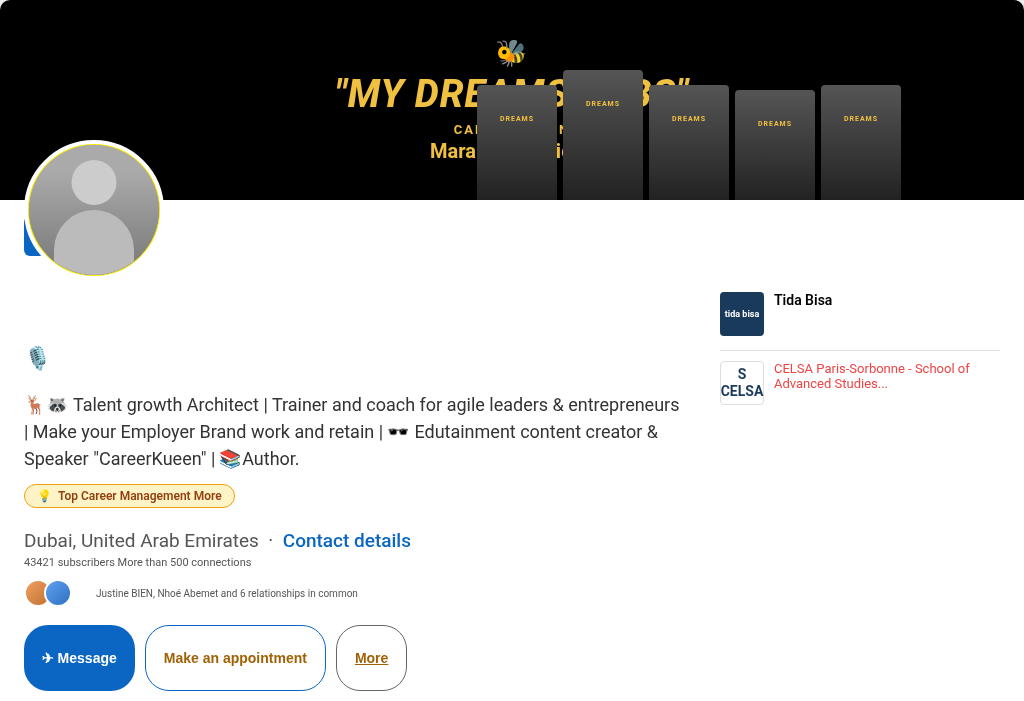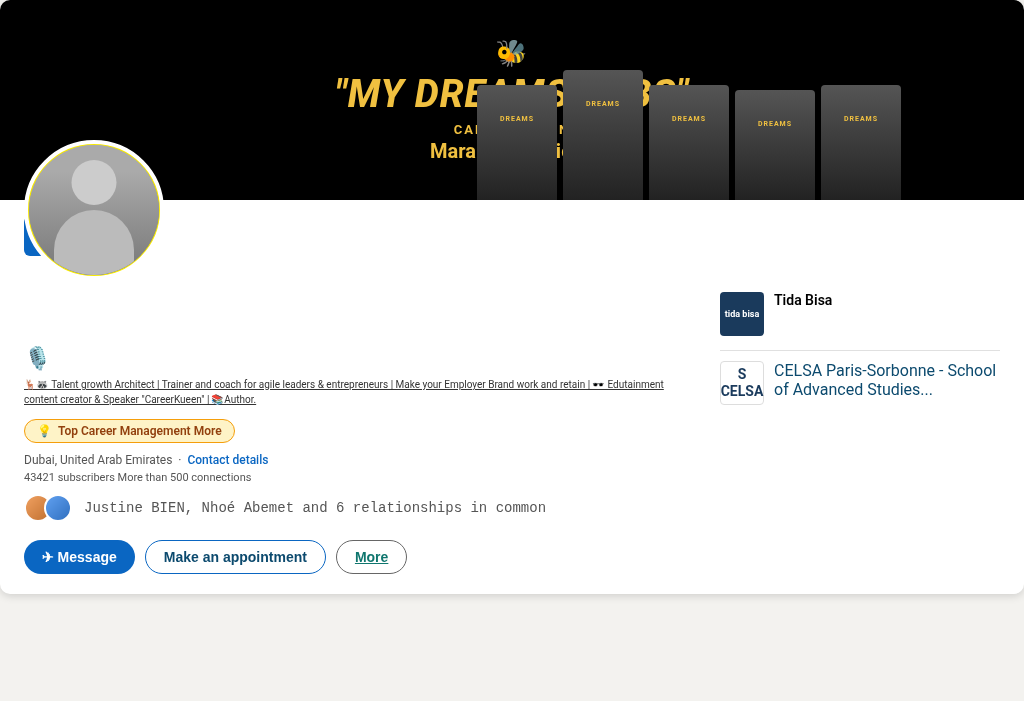--- a/index.html
+++ b/index.html
@@ -199,43 +199,42 @@
 
     .profile-name {
       font-size: 22px;
       font-weight: 600;
       color: #000;
       display: flex;
       align-items: center;
       gap: 6px;
     }
     .profile-headline {
-      font-size: 10px;
+      font-size: 18px;
       color: #333;
-      margin-top: 6px;
+      margin-top: 20px;
       line-height: 1.5;
-      text-decoration: underline;
     }
     .badge-top-voice {
       display: inline-flex;
       align-items: center;
       gap: 6px;
       background: #fef3c7;
       border: 1px solid #f59e0b;
       border-radius: 20px;
       padding: 4px 12px;
       font-size: 12px;
       font-weight: 600;
       color: #92400e;
       margin-top: 12px;
     }
     .profile-location {
-      font-size: 12px;
+      font-size: 19px;
       color: #555;
-      margin-top: 10px;
+      margin-top: 21px;
     }
     .profile-location a {
       color: #0a66c2;
       text-decoration: none;
       font-weight: 500;
     }
     .profile-subscribers {
       font-size: 11px;
       color: #555;
       margin-top: 4px;
@@ -254,62 +253,61 @@
       height: 28px;
       border-radius: 50%;
       border: 2px solid #fff;
       background: linear-gradient(135deg, #f0a060, #c07030);
       margin-right: -8px;
     }
     .mutual-avatar:nth-child(2) {
       background: linear-gradient(135deg, #60a0f0, #3070c0);
     }
     .mutual-text {
-      font-size: 14px;
+      font-size: 10px;
       color: #555;
-      margin-left: 12px;
-      font-family: Liberation Mono, monospace;
+      margin-left: 24px;
     }
 
     
     .action-buttons {
       display: flex;
       gap: 10px;
       margin-top: 18px;
       flex-wrap: wrap;
     }
     .btn {
       border-radius: 24px;
-      padding: 8px 18px;
+      padding: 24px 18px;
       font-size: 14px;
       font-weight: 600;
       cursor: pointer;
       border: none;
       display: inline-flex;
       align-items: center;
       gap: 6px;
     }
     .btn-message {
       background: #0a66c2;
       color: #fff;
     }
     .btn-outline {
       background: transparent;
       border: 1.5px solid #666;
       color: #333;
     }
     .btn-appointment {
       background: transparent;
       border: 1.5px solid #0a66c2;
-      color: #0c4a6e;
+      color: #a16207;
     }
     .btn-more {
       background: transparent;
       border: 1.5px solid #666;
-      color: #0f766e;
+      color: #a16207;
       text-decoration: underline;
     }
 
     
     .company-item {
       display: flex;
       align-items: flex-start;
       gap: 10px;
       margin-bottom: 14px;
     }
@@ -333,22 +331,22 @@
       border: 1px solid #ddd;
       color: #1a3a5c;
       font-size: 14px;
     }
     .company-name {
       font-size: 14px;
       font-weight: 600;
       color: #000;
     }
     .company-school {
-      font-size: 16px;
-      color: #0c4a6e;
+      font-size: 13px;
+      color: #ef4444;
     }
 
     .divider {
       height: 1px;
       background: #e0e0e0;
       margin: 10px 0;
     }
   </style>
 </head>
 <body>

